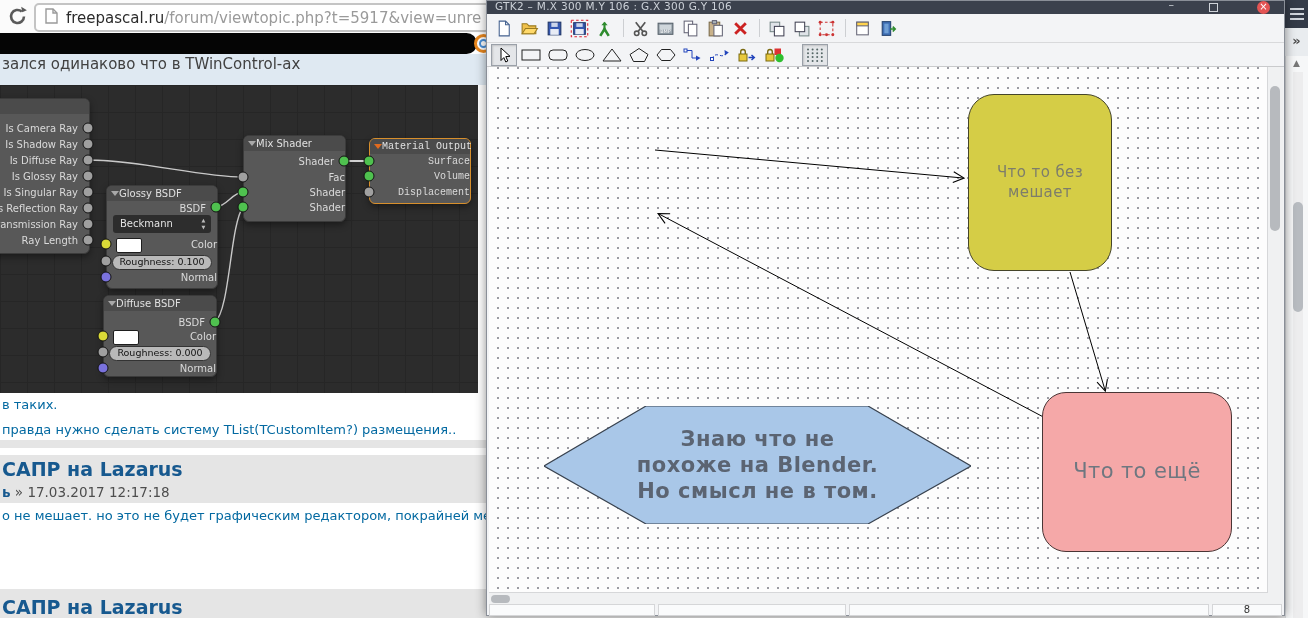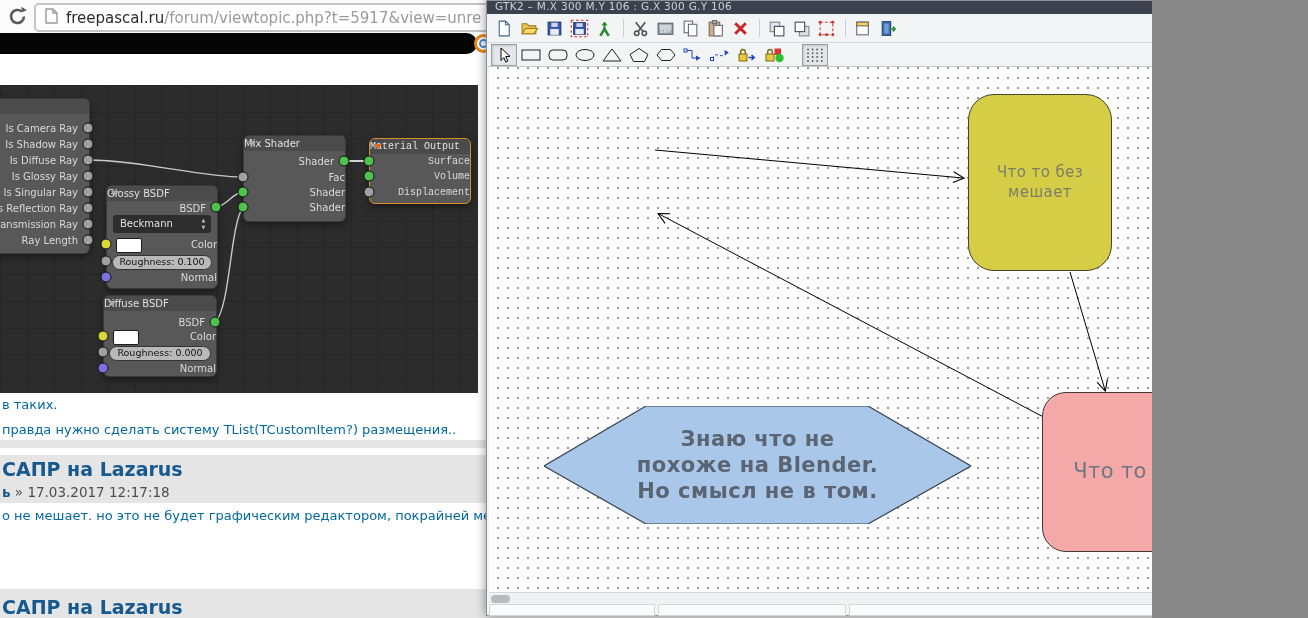--- a/index.html
+++ b/index.html
@@ -1,16 +1,16 @@
 <!DOCTYPE html>
 <html><head>
 <meta charset="utf-8">
 <style>
   html,body{margin:0;padding:0;background:#888;}
-  #screen{position:relative;width:1152px;height:618px;overflow:hidden;background:#fff;
+  #screen{position:relative;width:1308px;height:618px;overflow:hidden;background:#fff;
           font-family:"DejaVu Sans",sans-serif;}
   
   .browser{position:absolute;inset:0;}
   .chrome{position:absolute;left:0;top:0;width:1290px;height:33px;background:#fbfbfb;}
   .reload{position:absolute;left:6px;top:5px;width:23px;height:23px;}
   .urlbar{position:absolute;left:34px;top:3px;width:452px;height:25px;background:#fff;
           border:2px solid #c4c4c4;border-radius:5px;display:flex;align-items:center;overflow:hidden;}
   .urlbar .pico{margin:0 8px 0 9px;flex:none;}
   .url{font-size:15px;white-space:nowrap;color:#9a9a9a;}
   .url b{color:#2b2b2b;font-weight:normal;}
@@ -39,21 +39,21 @@
   .rs-thumb{position:absolute;left:0px;top:130px;width:10px;height:110px;background:#b7bbc0;border-radius:5px;}
   
   .blender{position:absolute;left:0;top:85px;width:478px;height:308px;overflow:hidden;background:#2c2c2c;
     background-image:linear-gradient(#262626 1px,transparent 1px),linear-gradient(90deg,#262626 1px,transparent 1px);
     background-size:27px 27px;}
   .wires{position:absolute;inset:0;pointer-events:none;}
   .bnode{position:absolute;background:#585858;border:1px solid #3b3b3b;border-radius:6px;
          box-shadow:0 3px 7px rgba(0,0,0,.4);}
   .bnode.sel{border:1px solid #d78f2c;font-family:Liberation Mono, monospace;}
   .bnode .hd{height:15px;background:#4b4b4b;border-radius:5px 5px 0 0;color:#e0e0e0;font-size:10px;
-             line-height:15px;padding-left:0;position:relative;white-space:nowrap;}
+             line-height:15px;padding-left:12px;position:relative;white-space:nowrap;}
   .tri{position:absolute;left:4px;top:5px;width:0;height:0;border-left:4px solid transparent;
        border-right:4px solid transparent;border-top:5px solid #a9a9a9;}
   .tri.or{border-top-color:#e06a1f;}
   .brow{position:absolute;left:0;right:0;height:16px;line-height:16px;font-size:10px;color:#dadada;white-space:nowrap;}
   .brow.r{text-align:right;padding-right:11px;}
   .brow.l{padding-left:11px;text-align:right;}
   .bdrop{position:absolute;background:#2d2d2d;border-radius:3px;color:#e3e3e3;font-size:10px;
          line-height:18px;padding-left:7px;}
   .spin{position:absolute;right:4px;top:2px;width:7px;font-size:5px;line-height:7px;color:#bbb;text-align:center;}
   .bswatch{position:absolute;width:24px;height:13px;background:#fff;border:1px solid #1e1e1e;border-radius:2px;}
@@ -123,20 +123,23 @@
         </span>
         <span class="url"><b>freepascal.ru</b><span>/forum/viewtopic.php?t=5917&amp;view=unre</span></span>
       </div>
     </div>
 
     <div class="blackbar"></div>
     <div class="ringicon">
         <i></i>
       </div>
 
+    <div class="pagestrip">
+      <div class="snippet-top">зался одинаково что в TWinControl-ах</div>
+    </div>
 
     <div class="blender">
       <svg class="wires" width="478" height="308">
         <path d="M88 75 C140 75 200 92 243 92" fill="none" stroke="#c9c9c9" stroke-width="1.4"></path>
         <path d="M216 122 C226 122 233 107 243 107" fill="none" stroke="#c9c9c9" stroke-width="1.4"></path>
         <path d="M215 237 C230 225 230 140 243 122" fill="none" stroke="#c9c9c9" stroke-width="1.4"></path>
         <path d="M344 76 C353 76 360 76 369 76" fill="none" stroke="#e6e6e6" stroke-width="1.8"></path>
       </svg>
 
       <div class="bnode" id="node-lightpath" style="left:-82px;top:13px;width:170px;height:154px">

